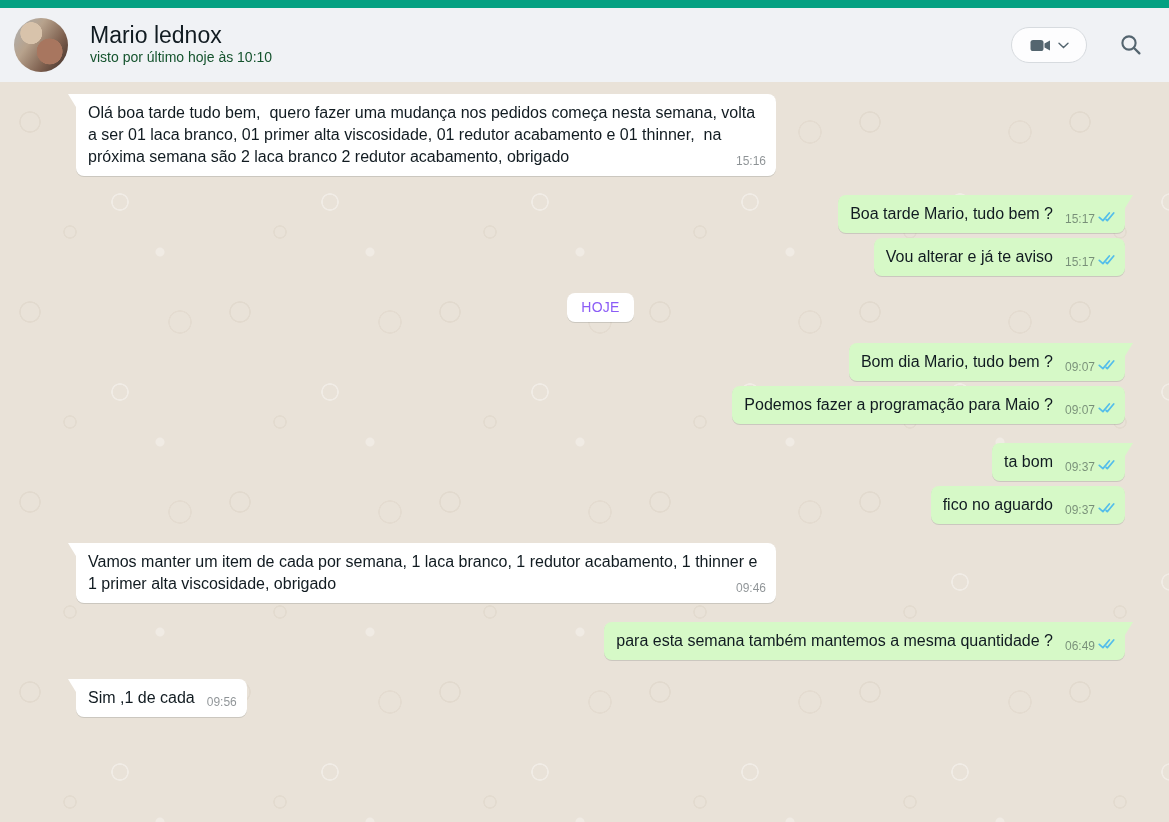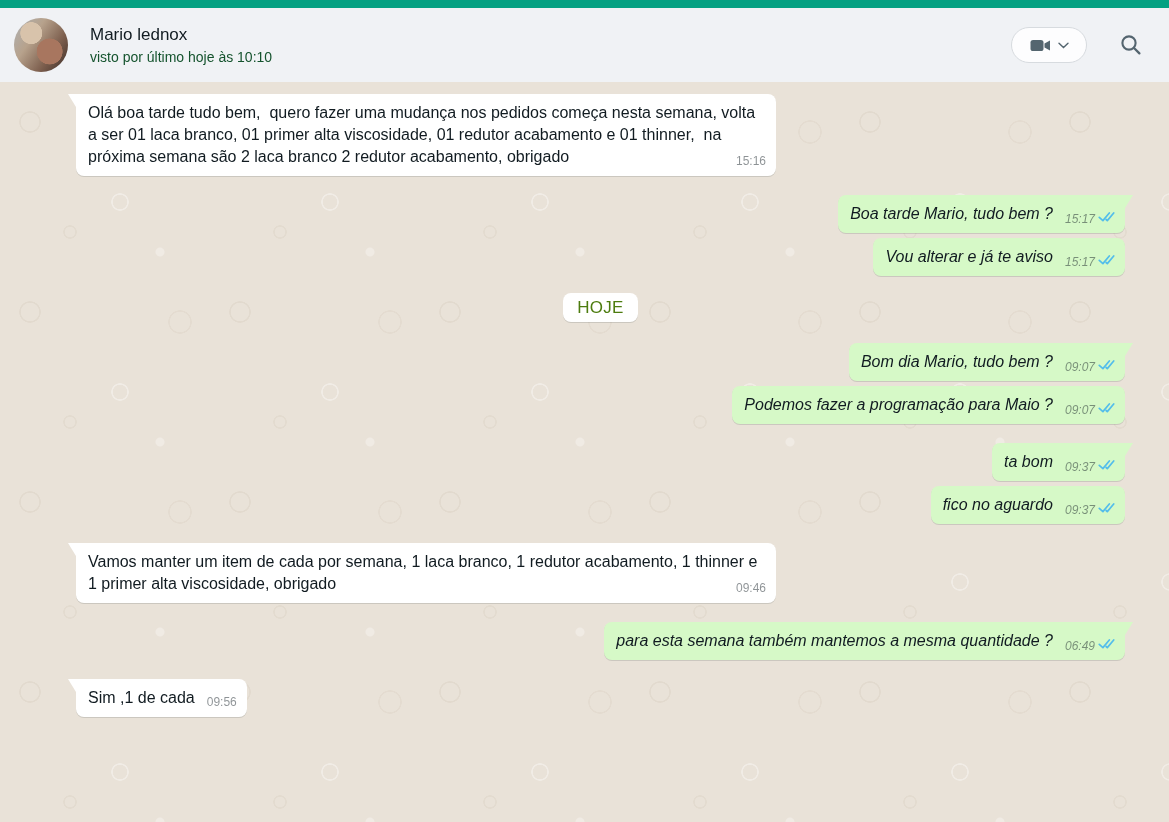--- a/index.html
+++ b/index.html
@@ -20,21 +20,21 @@
   }
   .avatar {
     width:54px; height:54px; border-radius:50%;
     background:
       radial-gradient(circle at 32% 28%, #d8c3ab 0 20%, transparent 21%),
       radial-gradient(circle at 66% 62%, #a8765f 0 26%, transparent 27%),
       linear-gradient(125deg,#aeb2b5 0%,#b7a28c 35%,#7d5f4e 68%,#3a2b26 100%);
     flex:0 0 auto; cursor:pointer;
   }
   .contact-block { margin-left:22px; flex:1; cursor:pointer; }
-  .contact-name { font-size:17px; font-weight:500; color:#111b21; line-height:22px; }
+  .contact-name { font-size:23px; font-weight:500; color:#111b21; line-height:22px; }
   .contact-status { font-size:14px; color:#14532d; line-height:19px; margin-top:2px; }
   .header-actions { display:flex; align-items:center; gap:32px; }
   .video-pill {
     width:76px; height:36px; border:1px solid #d7dbdf; border-radius:18px;
     background:#fdfdfe; display:flex; align-items:center; justify-content:center;
     gap:7px; cursor:pointer;
   }
   .icon-btn { background:none; border:none; cursor:pointer; display:flex; align-items:center; }
 
   
@@ -60,21 +60,21 @@
   .bubble {
     position:relative;
     max-width:700px;
     padding:8px 12px;
     border-radius:8px;
     font-size:16px; line-height:22px;
     box-shadow:0 1px 0.5px rgba(11,20,26,0.13);
     cursor:pointer;
   }
   .bubble.in  { background:#ffffff; }
-  .bubble.out { background:#d6f9c7;font-style:italic; }
+  .bubble.out { background:#d6f9c7; }
   .bubble.tail.in  { border-top-left-radius:0; }
   .bubble.tail.out { border-top-right-radius:0; }
   .bubble.tail.in::before {
     content:""; position:absolute; top:0; left:-8px; width:8px; height:13px;
     background:#ffffff; clip-path:polygon(0 0,100% 0,100% 100%);
   }
   .bubble.tail.out::before {
     content:""; position:absolute; top:0; right:-8px; width:8px; height:13px;
     background:#d6f9c7; clip-path:polygon(0 0,100% 0,0 100%);
   }
@@ -83,22 +83,22 @@
     float:right;
     margin:8px -2px -4px 12px;
     display:flex; align-items:center; gap:3px;
     font-size:12px; line-height:15px; color:rgba(17,27,33,0.48);
     white-space:nowrap;
   }
   .ticks { display:inline-block; margin-top:1px; }
 
   .divider-row { display:flex; justify-content:center; margin:17px 0 21px 0; }
   .date-pill {
-    background:#ffffff; color:#4d7c0f;
-    font-size:17px; line-height:15px; letter-spacing:0.3px;
+    background:#ffffff; color:#8b5cf6;
+    font-size:14px; line-height:15px; letter-spacing:0.3px;
     padding:7px 14px; border-radius:8px;
     box-shadow:0 1px 0.5px rgba(11,20,26,0.13);
   }
 </style>
 </head>
 <body>
 
 <div class="accent-strip"></div>
 
 <header class="chat-header">

